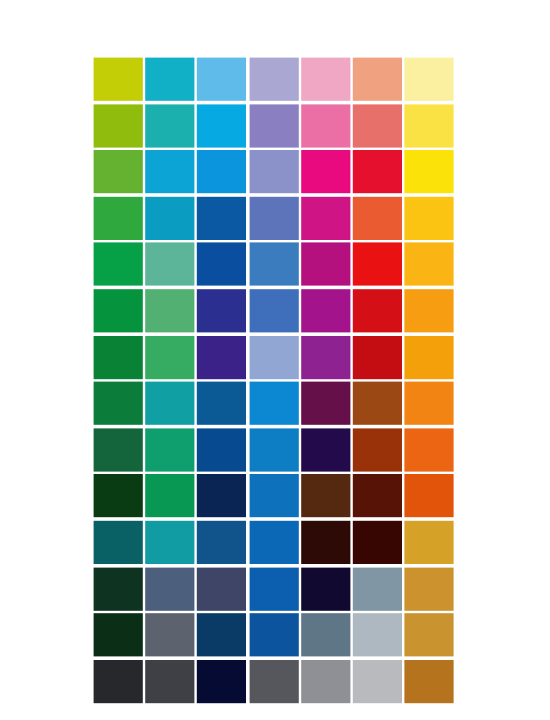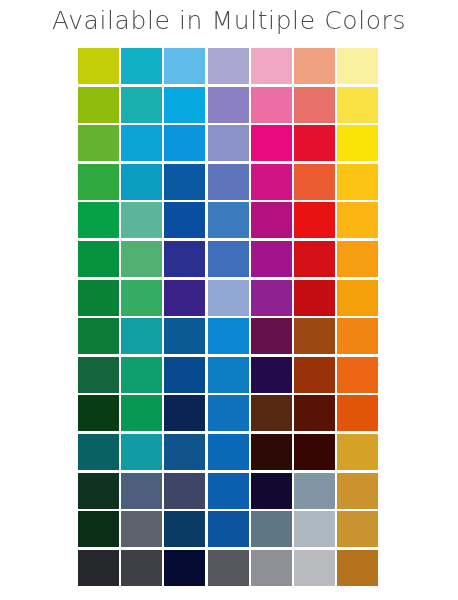--- a/index.html
+++ b/index.html
@@ -49,21 +49,20 @@
     width: 100%;
     height: 100%;
     display: block;
   }
 </style>
 </head>
 <body>
 
 <div id="page">
 
-  <div id="title">Available in Multiple Colors</div>
 
   <div id="swatch-grid" style="grid-template-columns: repeat(7, 41px);">
       <div class="swatch" style="background-color: rgb(195, 206, 7);"></div>
       <div class="swatch" style="background-color: rgb(18, 176, 198);"></div>
       <div class="swatch" style="background-color: rgb(95, 187, 234);"></div>
       <div class="swatch" style="background-color: rgb(170, 167, 210);"></div>
       <div class="swatch" style="background-color: rgb(240, 167, 196);"></div>
       <div class="swatch" style="background-color: rgb(240, 162, 128);"></div>
       <div class="swatch" style="background-color: rgb(251, 239, 160);"></div>
       <div class="swatch" style="background-color: rgb(143, 188, 13);"></div>

